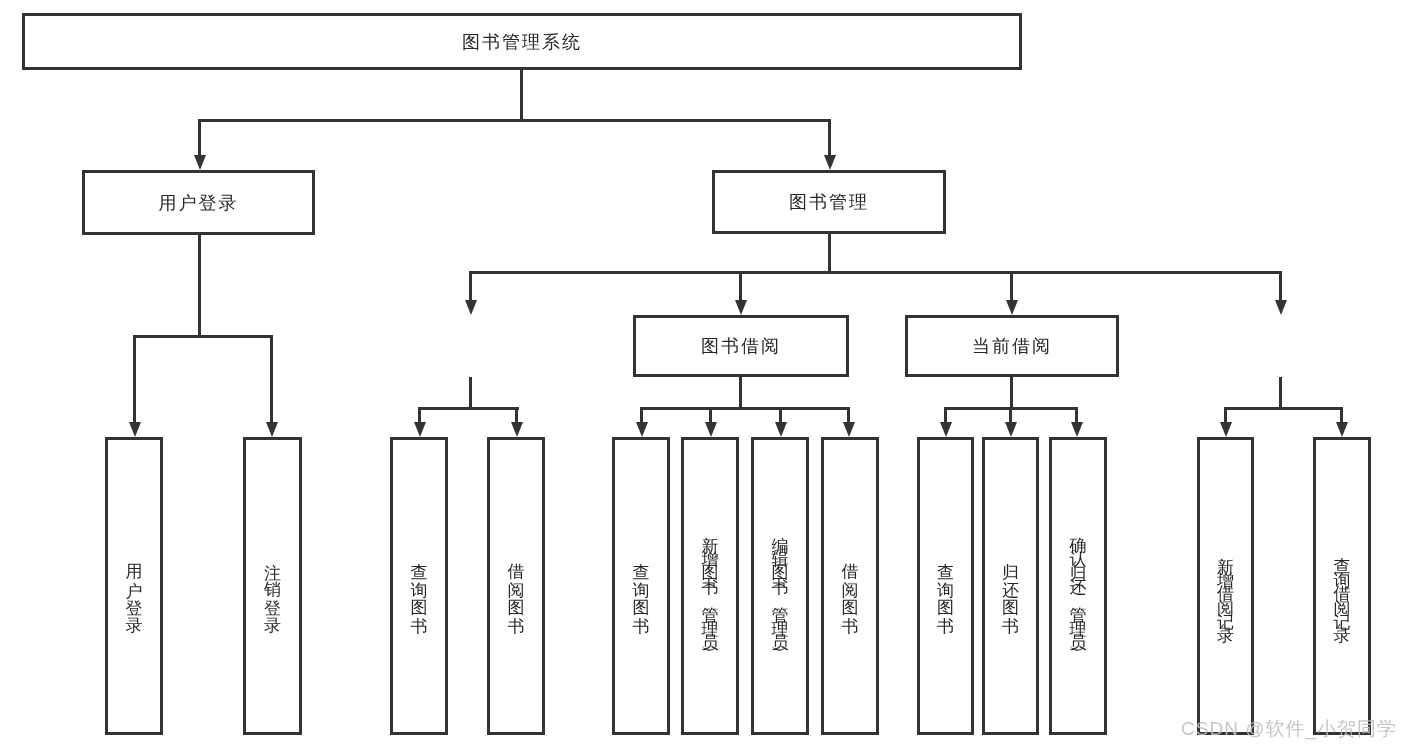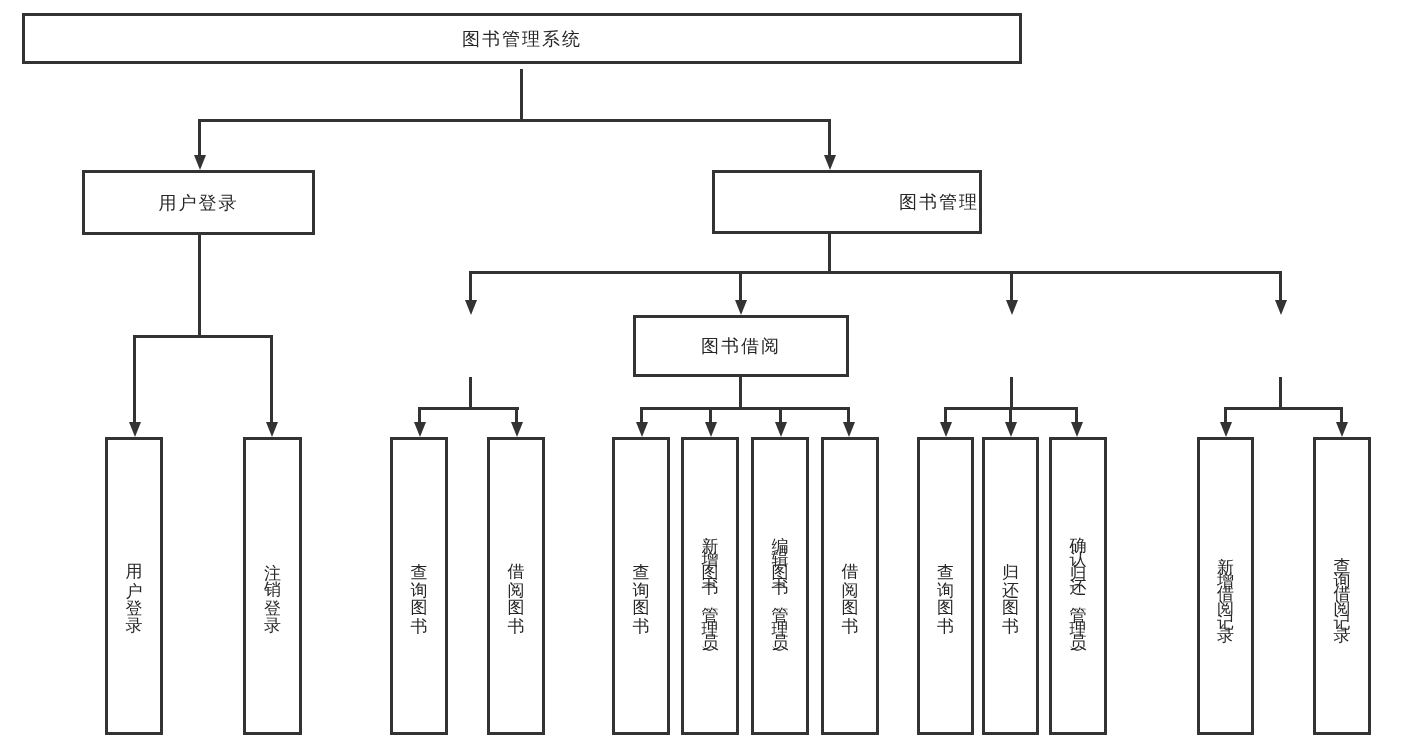--- a/index.html
+++ b/index.html
@@ -52,37 +52,40 @@
     z-index:10;
     opacity:0.9;
     white-space:nowrap;
   }
 </style>
 </head>
 <body>
 
 <div class="stage">
 
-  <div class="box hbox" style="left:22px;top:13px;width:1000px;height:51px;">
+  <div class="box hbox" style="left:22px;top:13px;width:1000px;height:57px;">
     <span>图书管理系统</span>
   </div>
 
   <div class="box hbox" style="left:82px;top:170px;width:233px;height:65px;">
     <span>用户登录</span>
   </div>
 
-  <div class="box hbox" style="left:712px;top:170px;width:270px;height:64px;justify-content:flex-end;">
+  <div class="box hbox" style="left:712px;top:170px;width:234px;height:64px;">
     <span>图书管理</span>
   </div>
 
 
   <div class="box hbox" style="left:633px;top:315px;width:216px;height:62px;">
     <span>图书借阅</span>
   </div>
 
+  <div class="box hbox" style="left:905px;top:315px;width:214px;height:62px;">
+    <span>当前借阅</span>
+  </div>
 
 
   <div class="box vbox vshort" style="left:105px;">
     <span>用户登录</span>
   </div>
   <div class="box vbox vshort" style="left:243px;width:59px;">
     <span>注销登录</span>
   </div>
 
   <div class="box vbox vshort" style="left:390px;">
@@ -174,14 +177,15 @@
   <div class="arrow" style="left:1005px;top:422px;"></div>
   <div class="arrow" style="left:1071px;top:422px;"></div>
 
   <div class="vline" style="left:1279px;top:377px;height:33px;"></div>
   <div class="hline" style="left:1224px;top:407px;width:118px;"></div>
   <div class="vline" style="left:1224px;top:407px;height:17px;"></div>
   <div class="vline" style="left:1340px;top:407px;height:17px;"></div>
   <div class="arrow" style="left:1220px;top:422px;"></div>
   <div class="arrow" style="left:1336px;top:422px;"></div>
 
+  <div class="watermark">CSDN @软件_小贺同学</div>
 
 </div>
 
 </body></html>

